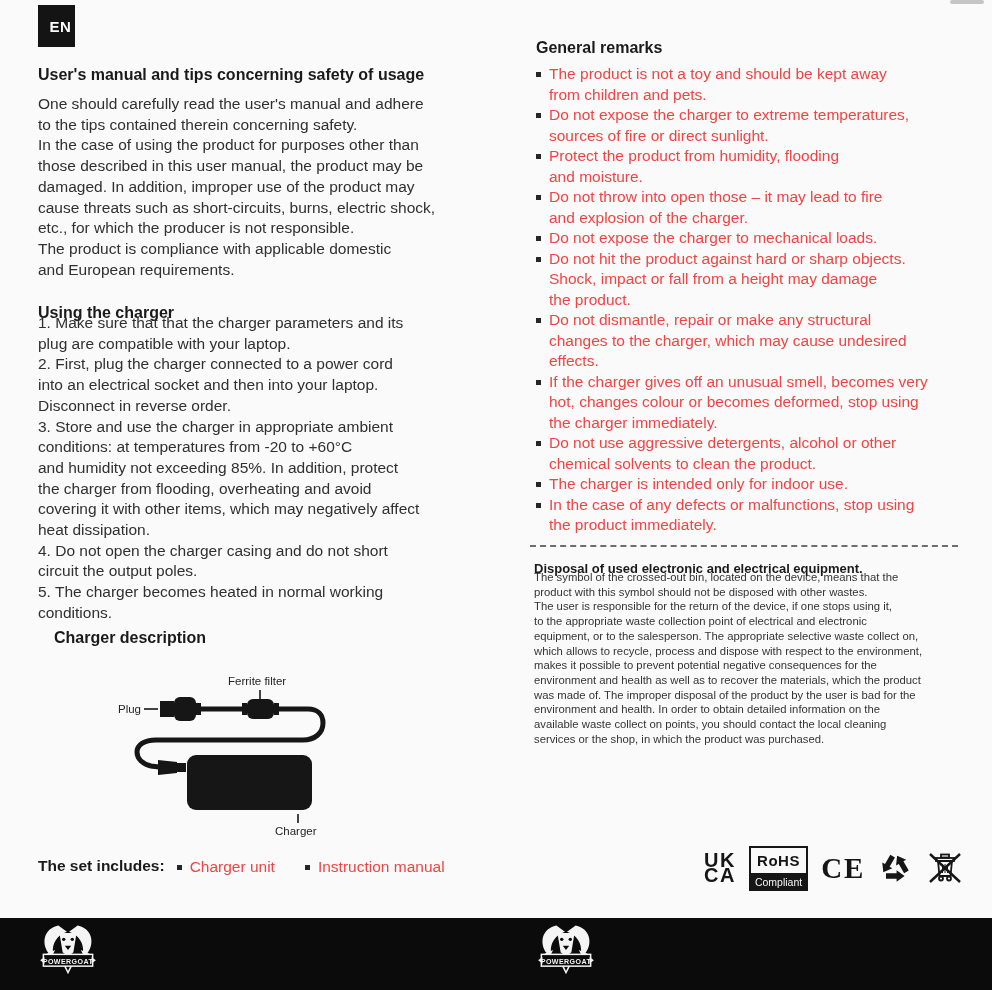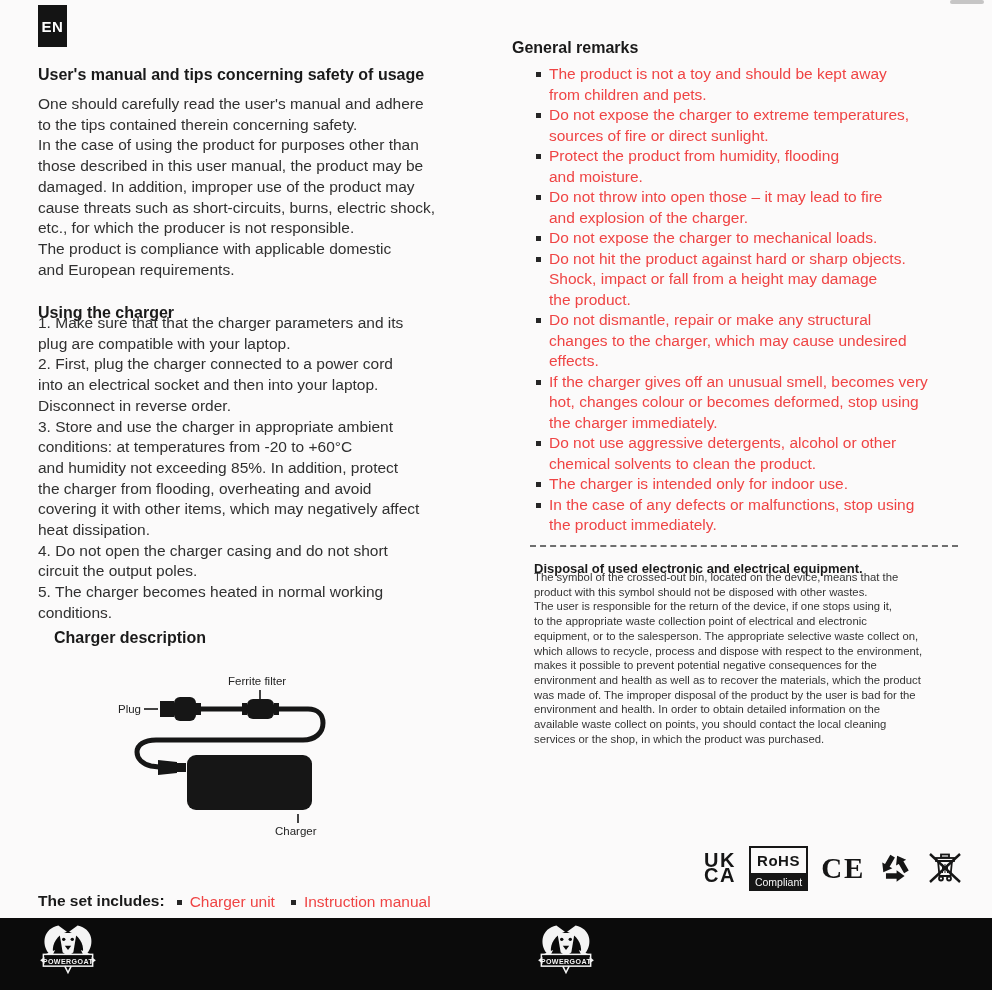--- a/index.html
+++ b/index.html
@@ -3,36 +3,36 @@
 <meta charset="utf-8">
 <style>
   html,body{margin:0;padding:0;background:#e9e9e9;}
   .page{position:relative;width:992px;height:990px;background:#fbfafa;
         font-family:"Liberation Sans",sans-serif;color:#2e2e2e;overflow:hidden;}
   .h{position:absolute;font-weight:700;color:#1a1a1a;font-size:16px;margin:0;}
   .body{position:absolute;font-size:15.5px;line-height:20.7px;white-space:pre-line;margin:0;color:#303030;}
 
   .en-badge{position:absolute;left:38px;top:5px;width:29px;height:42px;background:#141414;
             color:#fdfdfd;display:flex;align-items:center;justify-content:center;
-            font-weight:700;font-size:15px;letter-spacing:.5px;}
+            font-weight:700;font-size:15px;letter-spacing:.5px;padding-left:8px;}
 
   .safety-h{left:38px;top:66px;}
   .safety-b{left:38px;top:94px;width:442px;}
   .using-h{left:38px;top:304px;}
   .using-b{left:38px;top:313px;width:442px;}
   .desc-h{left:54px;top:629px;}
   .diagram{position:absolute;left:30px;top:666px;}
   .dlabel{font-size:11.5px;fill:#242424;font-family:"Liberation Sans",sans-serif;}
 
-  .set-line{position:absolute;left:38px;top:892px;font-size:15.5px;white-space:nowrap;}
+  .set-line{position:absolute;left:38px;top:857px;font-size:15.5px;white-space:nowrap;}
   .set-label{font-weight:700;color:#1a1a1a;margin-right:12px;}
-  .set-items{display:inline-flex;gap:16px;vertical-align:top;}
+  .set-items{display:inline-flex;gap:30px;vertical-align:top;}
   .set-items .li-row{display:inline-flex;}
 
-  .general-h{left:512px;top:39px;}
+  .general-h{left:536px;top:39px;}
   .bullets{position:absolute;left:536px;top:64px;width:430px;}
   .li-row{display:flex;}
   .sq{flex:none;width:5px;height:5px;background:#262626;margin:8px 8px 0 0;}
   .li-text{font-size:15.5px;line-height:20.5px;white-space:pre-line;color:#ef4444;}
 
   .divider{position:absolute;left:530px;top:545px;width:428px;border-top:2px dashed #6e6e6e;}
   .disposal-h{left:534px;top:561px;font-size:13px;}
   .disposal-b{left:534px;top:570px;width:424px;font-size:11.3px;line-height:14.7px;color:#343434;}
 
   .certs{position:absolute;left:704px;top:844px;height:48px;display:flex;align-items:center;gap:13px;color:#161616;}

